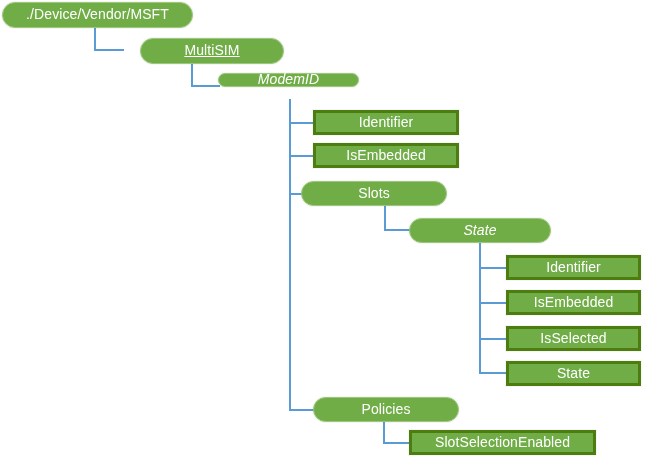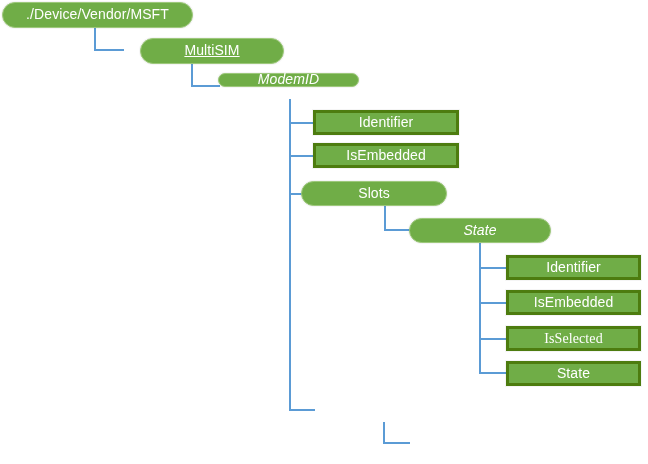--- a/index.html
+++ b/index.html
@@ -118,23 +118,29 @@
   </div>
 
   <div class="node rect" style="left:506px; top:255px; width:135px; height:25px;">
     <span class="node-label">Identifier</span>
   </div>
 
   <div class="node rect" style="left:506px; top:290px; width:135px; height:25px;">
     <span class="node-label">IsEmbedded</span>
   </div>
 
-  <div class="node rect" style="left:506px; top:326px; width:135px; height:25px;font-family:Liberation Serif, serif;">
+  <div class="node rect" style="left:506px; top:326px; width:135px; height:25px;">
     <span class="node-label">IsSelected</span>
   </div>
 
   <div class="node rect" style="left:506px; top:361px; width:135px; height:25px;align-items:center;">
     <span class="node-label">State</span>
   </div>
 
+  <div class="node rounded" style="left:313px; top:397px; width:146px; height:25px;">
+    <span class="node-label">Policies</span>
+  </div>
 
+  <div class="node rect" style="left:409px; top:430px; width:187px; height:25px;">
+    <span class="node-label">SlotSelectionEnabled</span>
+  </div>
 
 </div>
 
 </body></html>

